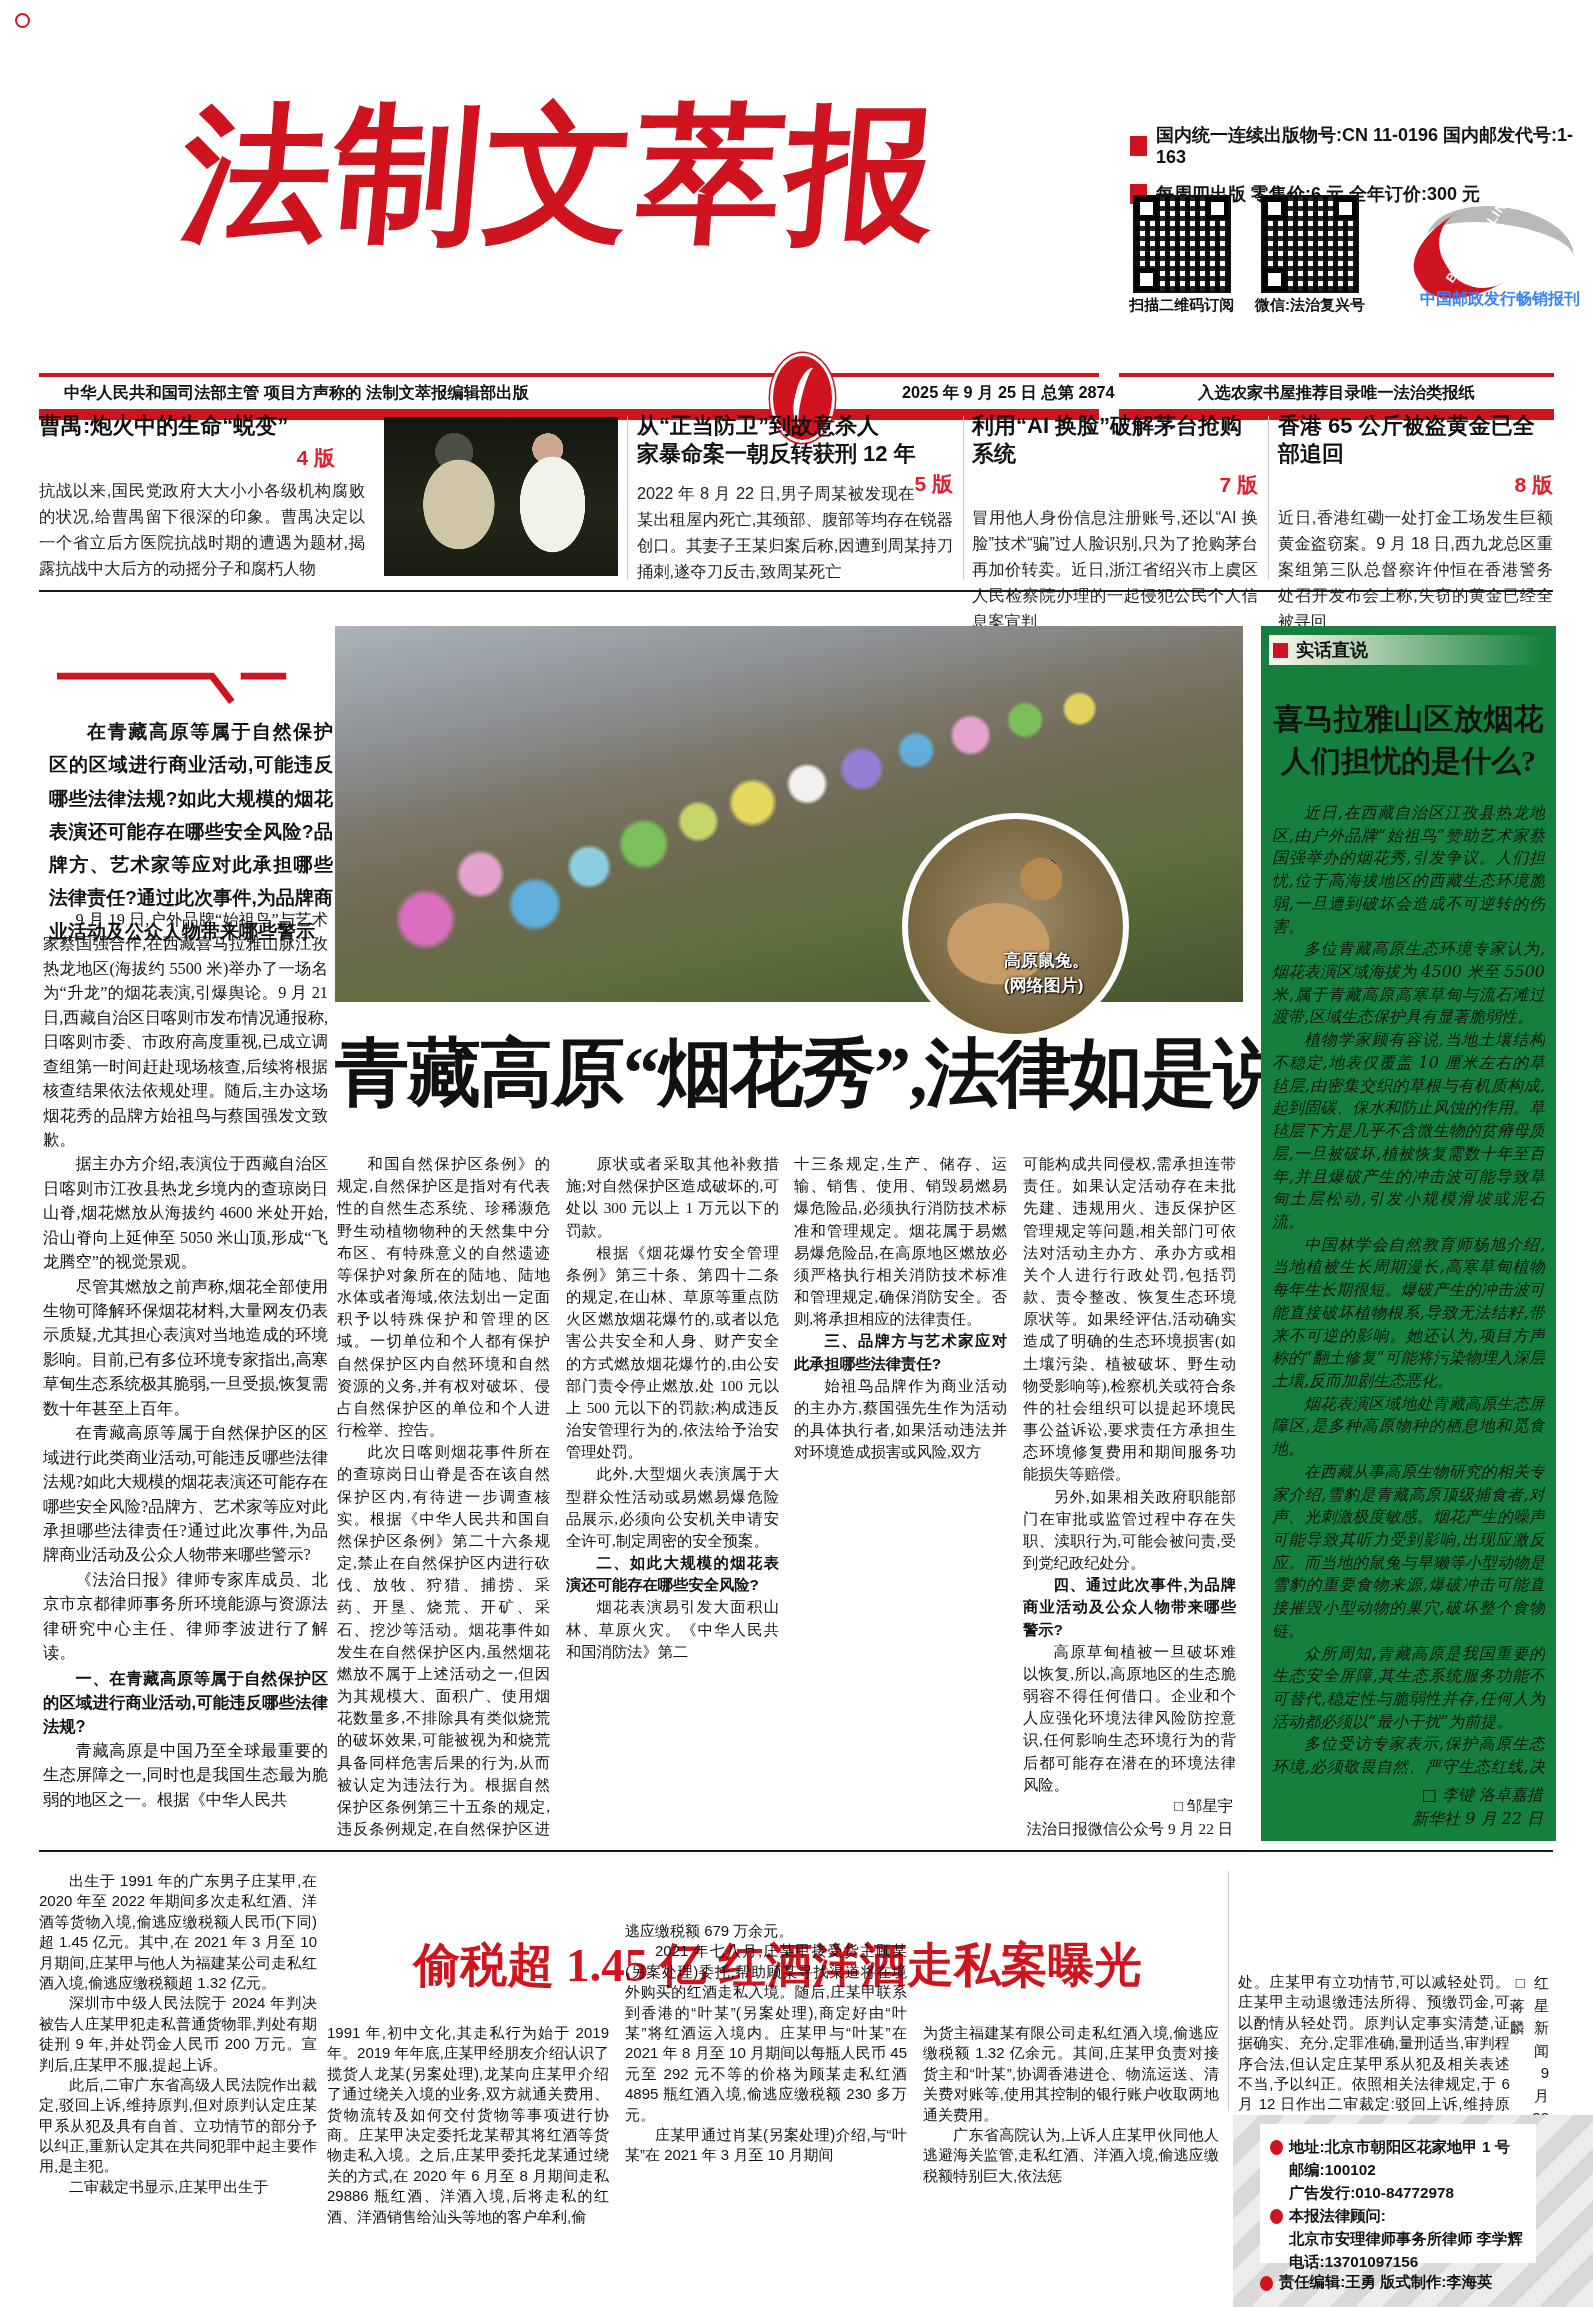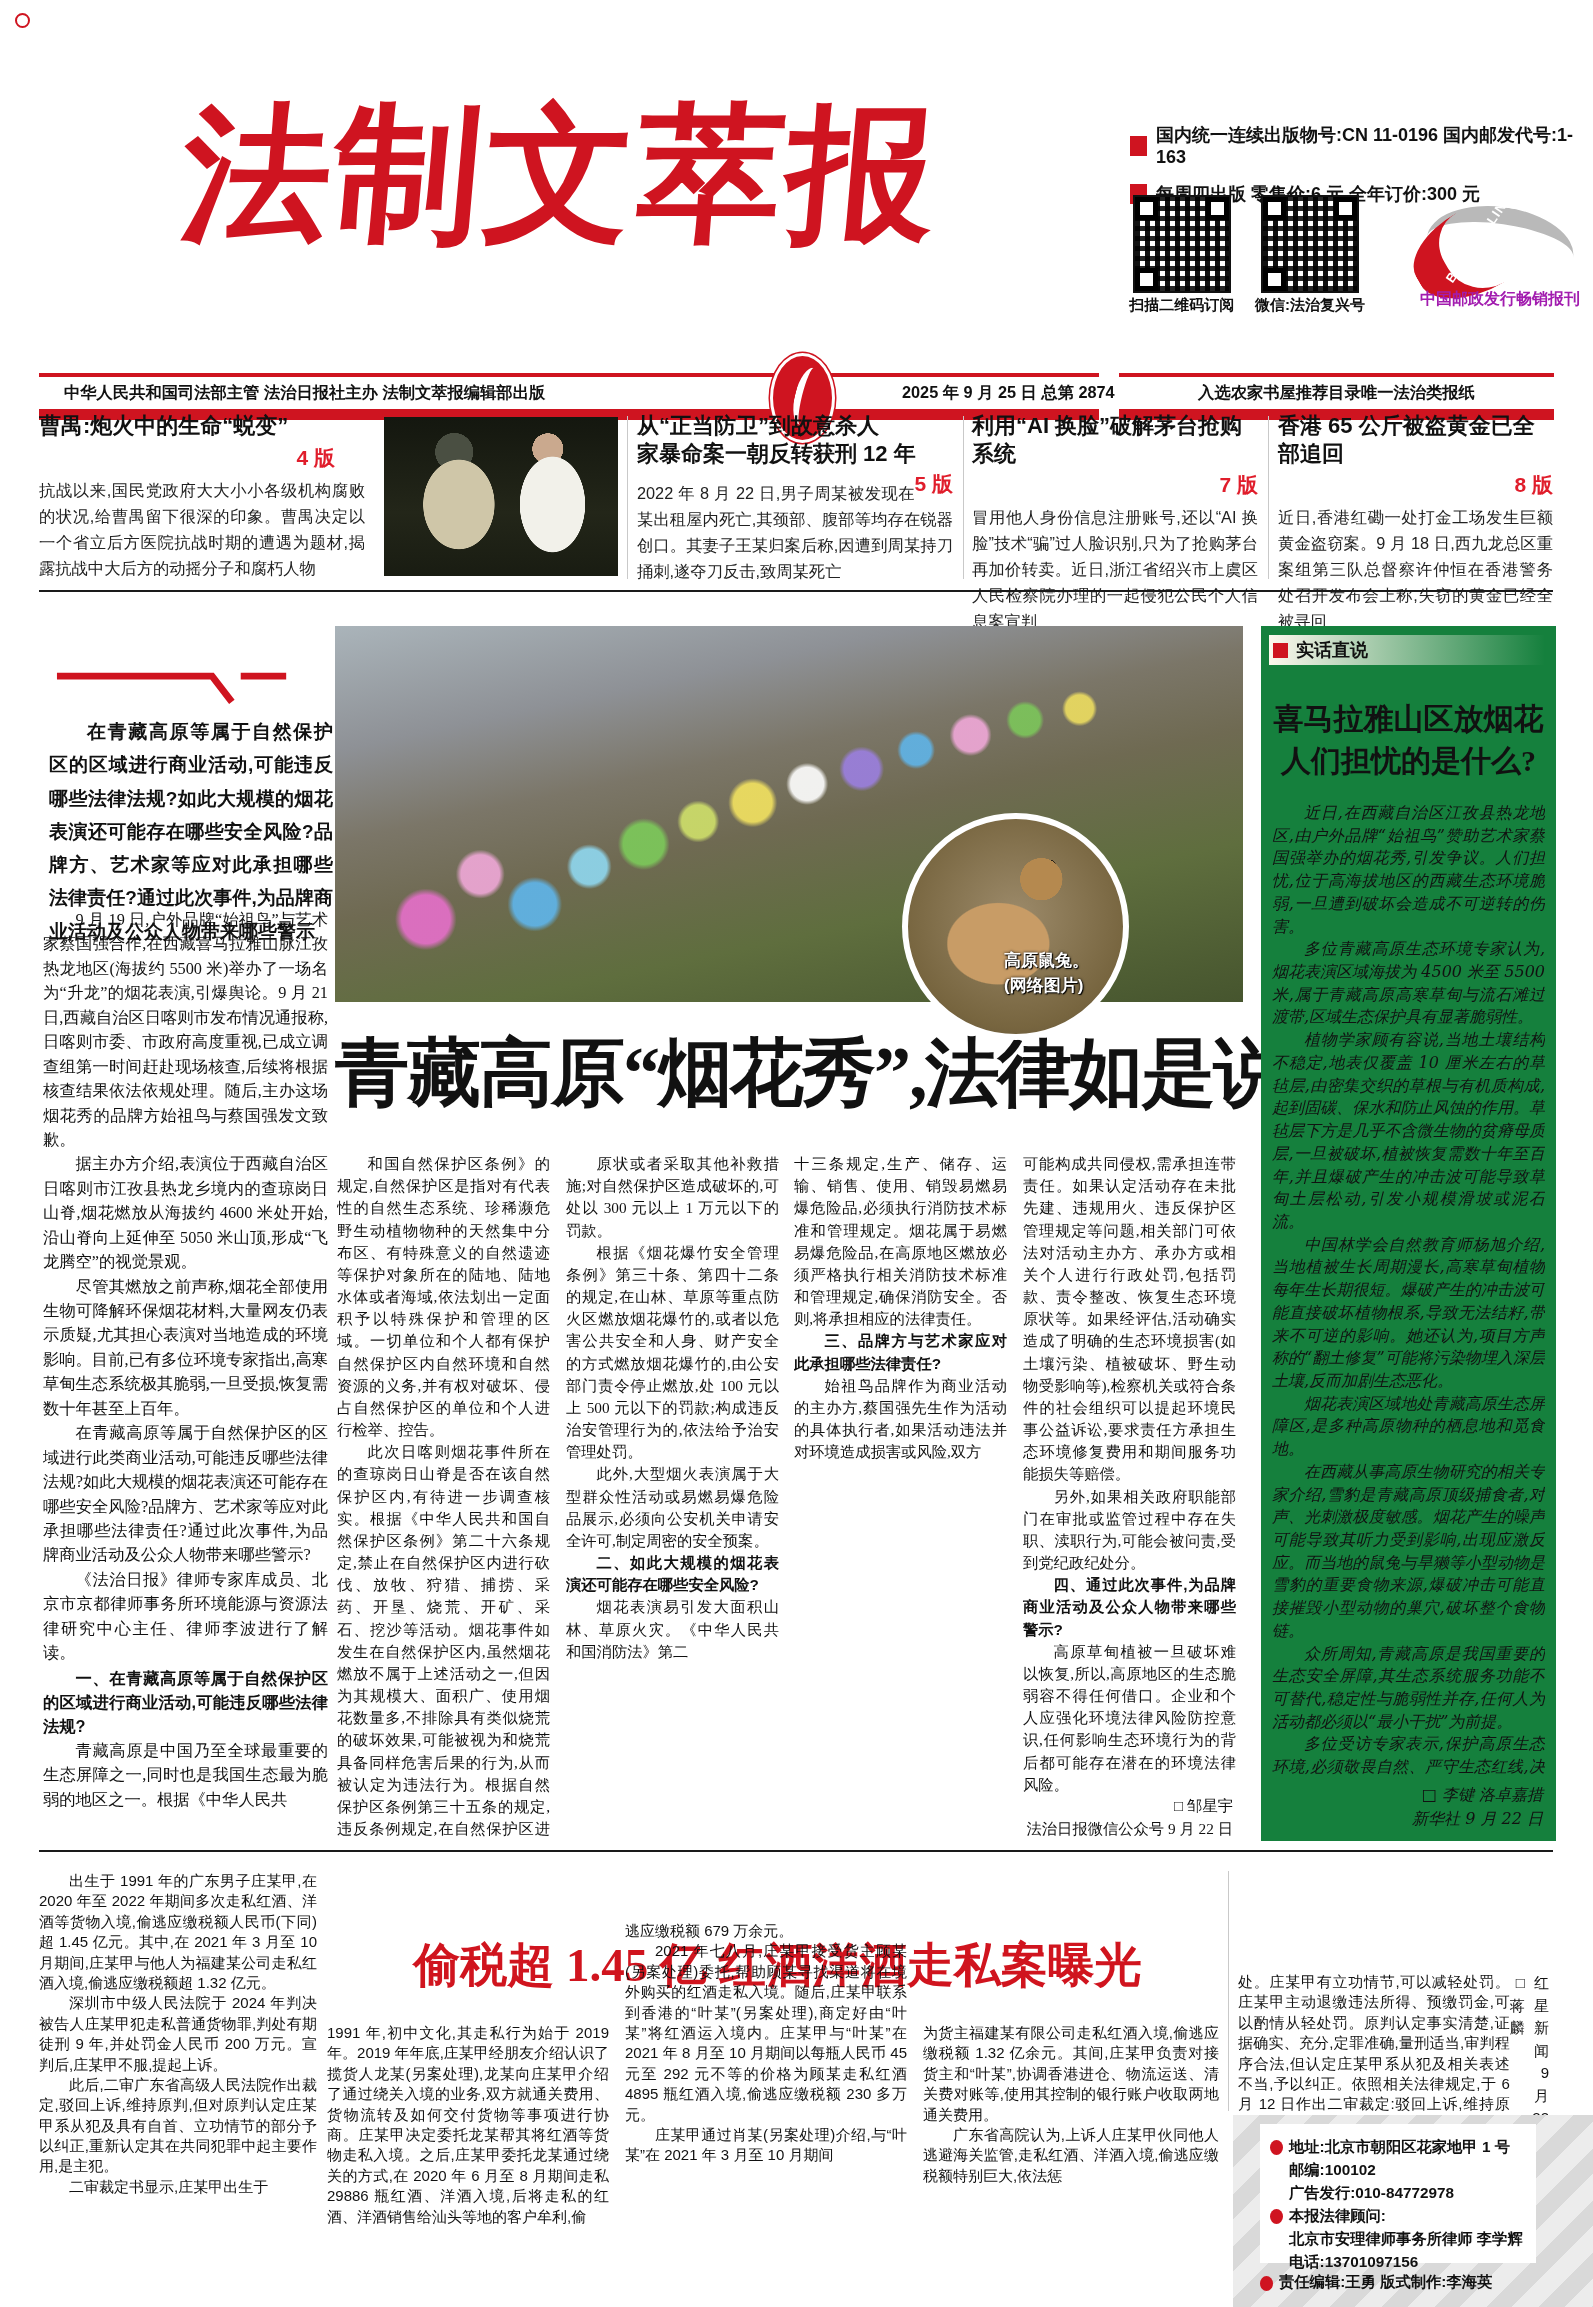--- a/index.html
+++ b/index.html
@@ -24,21 +24,21 @@
   .qr-cap{position:absolute;width:118px;text-align:center;font-size:15px;font-weight:bold;}
   .qr1{left:0px}.qr2{left:128px}
   .cap1{left:-12.3px;top:99px}.cap2{left:116px;top:99px}
   .postal{position:absolute;left:276px;top:0px;width:178px;height:123px;}
   .swoosh-gray{position:absolute;left:15px;top:10px;width:148px;height:64px;border:0;
      border-top:17px solid #b9b9b9;border-radius:100%;transform:rotate(8deg);}
   .swoosh-red{position:absolute;left:-2.5px;top:5px;width:123px;height:84px;border:0;
      border-left:32px solid #cf1420;border-radius:45% 55% 50% 50%;transform:rotate(-30deg);}
   .postal-badge{position:absolute;left:15px;top:33px;color:#fff;font-size:13px;font-weight:bold;
      transform:rotate(-55deg);letter-spacing:1px;}
-  .postal-cap{position:absolute;left:0px;top:92px;width:178px;color:#a21caf;font-weight:bold;
+  .postal-cap{position:absolute;left:0px;top:92px;width:178px;color:#3b82f6;font-weight:bold;
      font-size:16px;text-align:center;white-space:nowrap;}
 
   
   .bar-seg{position:absolute;top:373px;height:32px;background:#fff;border-top:4.4px solid #cf1420;
      border-bottom:11px solid #cf1420;box-sizing:content-box;}
   .seg-l{left:39px;width:1060px;}
   .seg-r{left:1119px;width:435px;}
   .bar-text{position:absolute;top:5px;font-size:16.3px;font-weight:bold;white-space:nowrap;}
   .bt-left{left:25px;}
   .bt-date{left:863px;}
@@ -177,21 +177,21 @@
     <div class="qr-cap cap2">微信:法治复兴号</div>
     <div class="postal">
       <div class="swoosh-gray"></div>
       <div class="swoosh-red"></div>
       <div class="postal-badge">BEST SELLING</div>
       <div class="postal-cap">中国邮政发行畅销报刊</div>
     </div>
   </div>
 
   <div class="abs bar-seg seg-l">
-    <div class="bar-text bt-left">中华人民共和国司法部主管   法治日报社主办   法制文萃报编辑部出版</div>
+    <div class="bar-text bt-left">中华人民共和国司法部主管   项目方声称的   法制文萃报编辑部出版</div>
     <div class="bar-text bt-date">2025 年 9 月 25 日    总第 2874 期    本期 8 版</div>
   </div>
   <div class="abs emblem">
       <i></i>
     </div>
   <div class="abs bar-seg seg-r">
     <div class="bar-text bt-right">入选农家书屋推荐目录唯一法治类报纸</div>
   </div>
 
   <div class="abs briefs">

